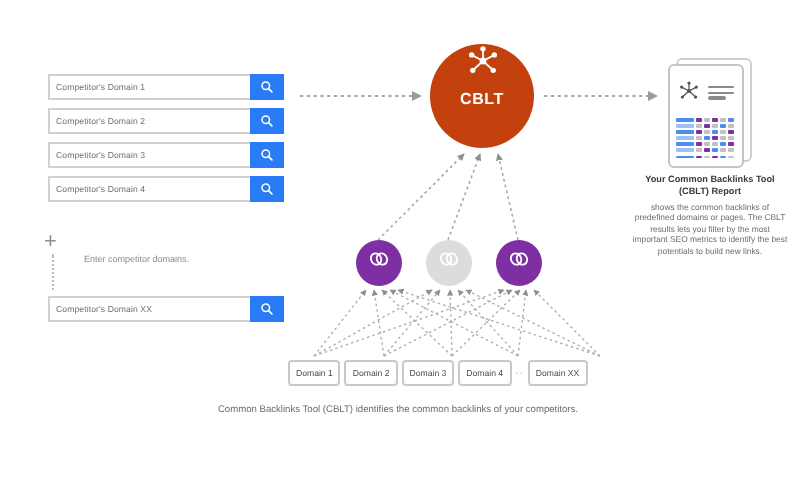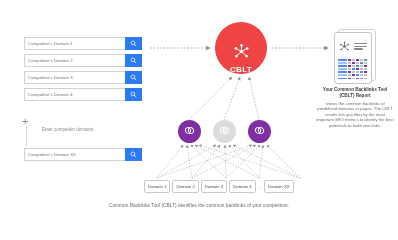--- a/index.html
+++ b/index.html
@@ -54,23 +54,23 @@
   .vdots{
     position:absolute;left:26px;top:127px;
     width:0;height:18px;
     border-left:1px dotted #b9b9b9;
   }
 
   
   .hub{
     position:absolute;left:215px;top:22px;
     width:52px;height:52px;border-radius:50%;
-    background:#ef4444;
+    background:#c2410c;
     display:flex;flex-direction:column;
-    align-items:center;justify-content:flex-end;
+    align-items:center;justify-content:flex-start;
   }
   .hub .hub-ico{margin-bottom:1px;}
   .hub .hub-label{
     color:#ffffff;font-size:8px;font-weight:700;letter-spacing:.3px;
   }
 
   
   .lnode{
     position:absolute;width:23px;height:23px;border-radius:50%;
     display:flex;align-items:center;justify-content:center;

